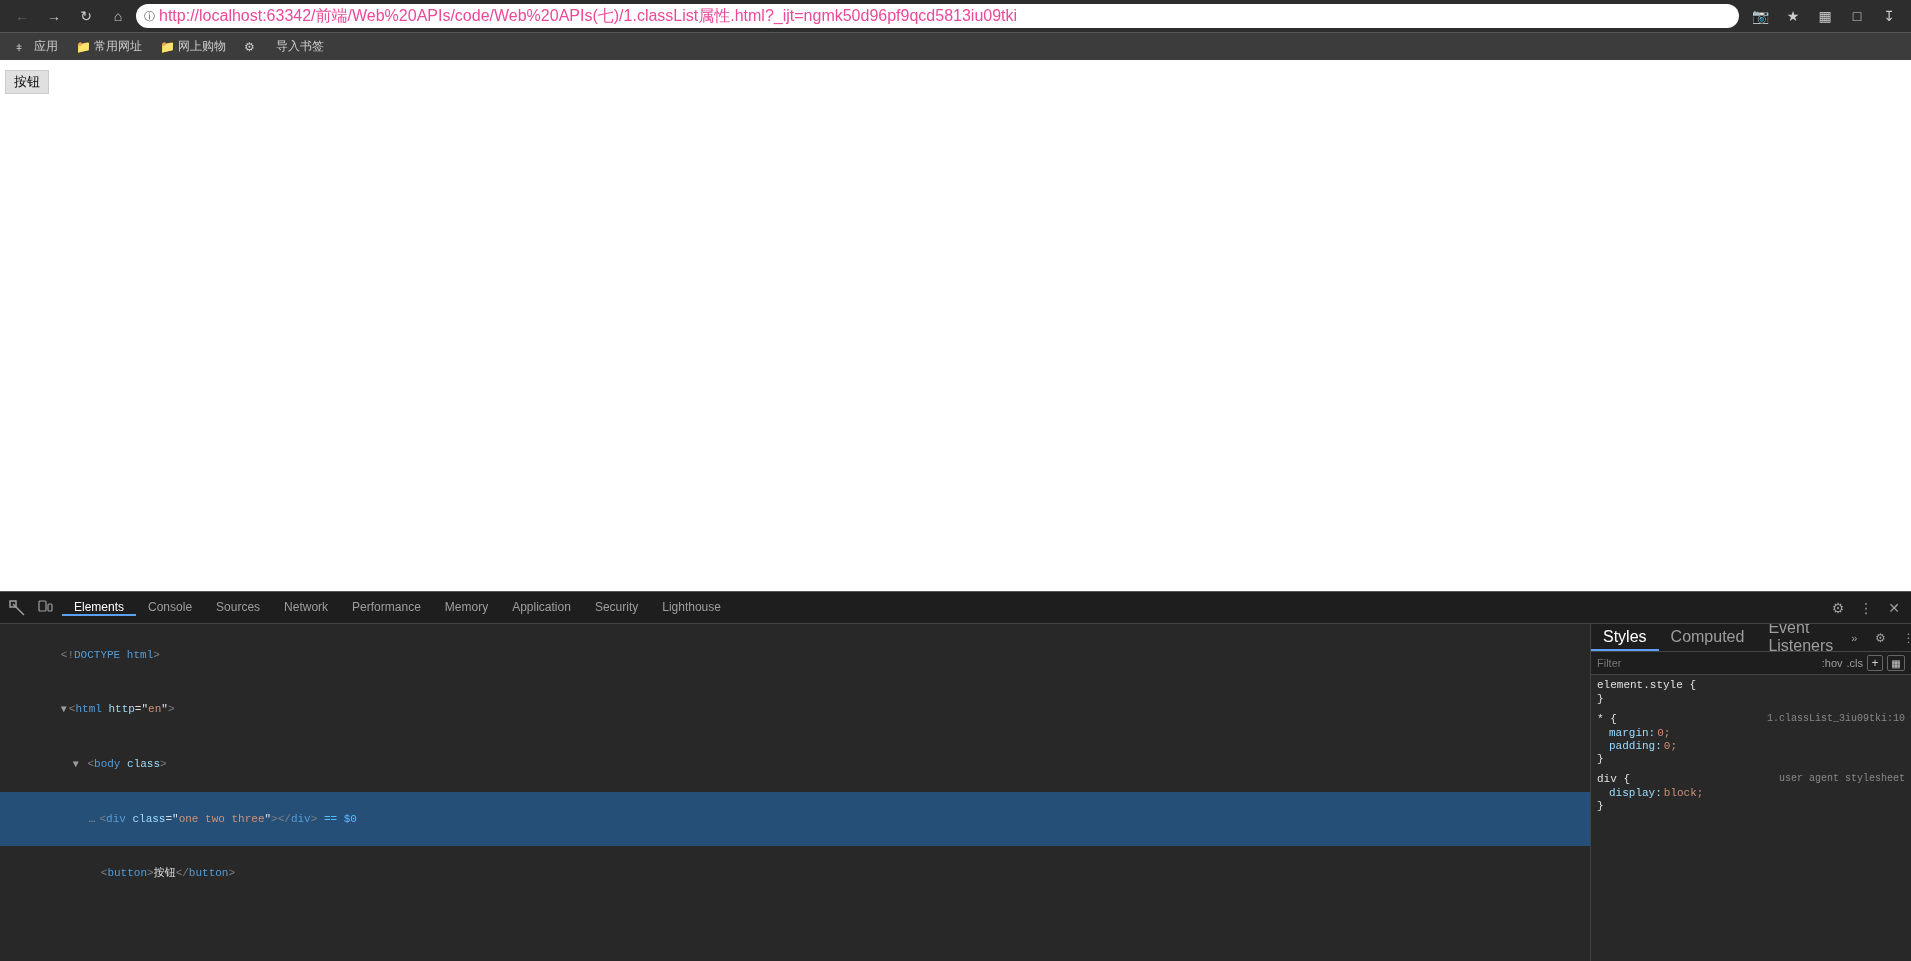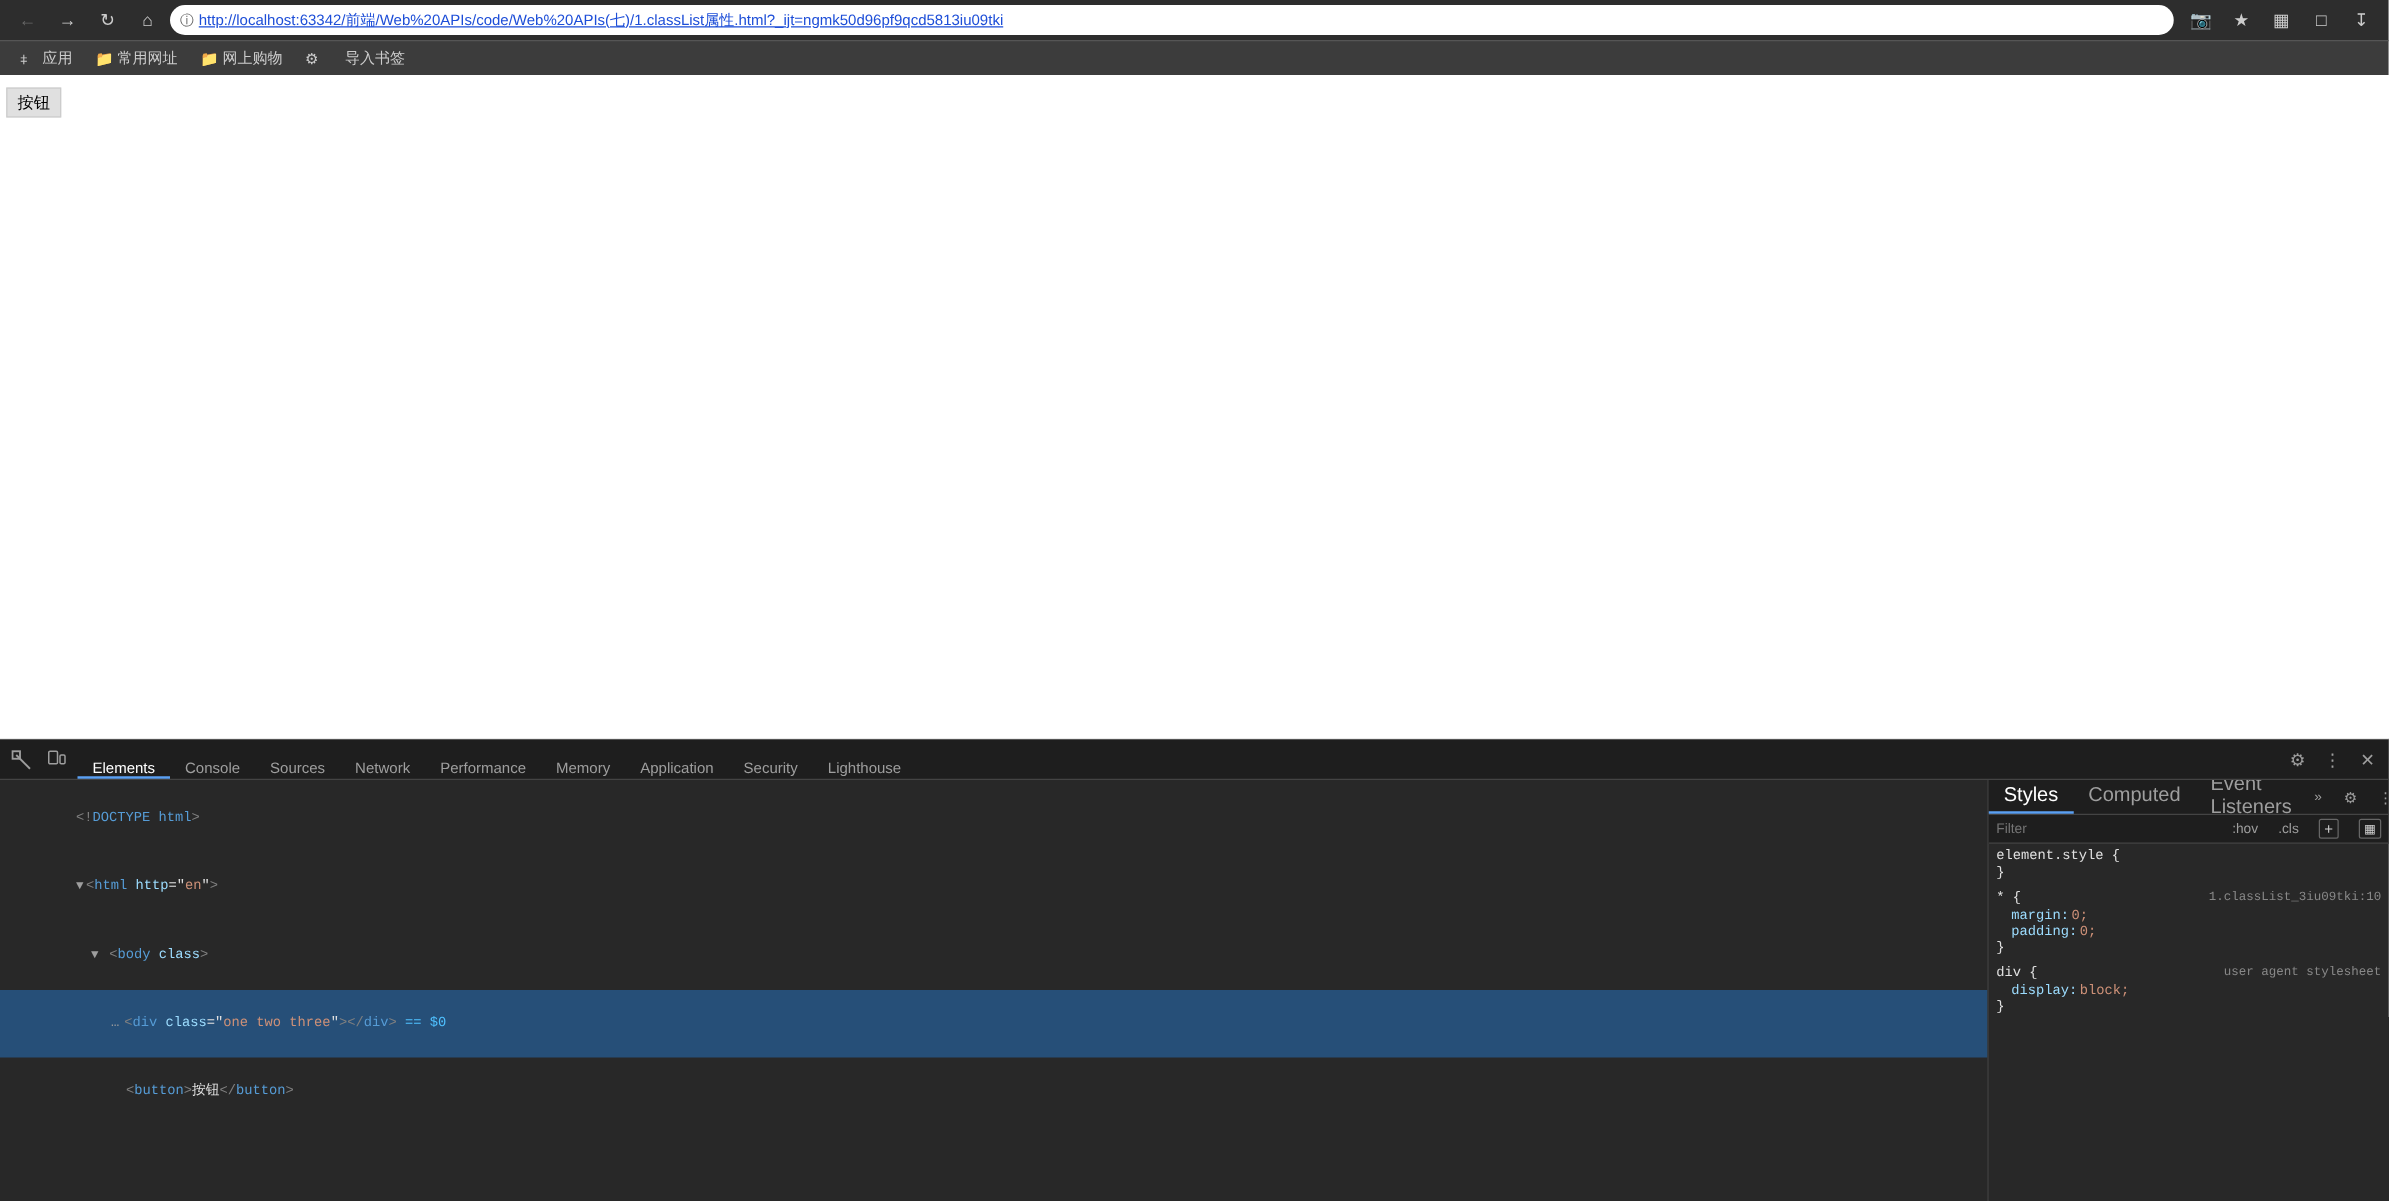--- a/index.html
+++ b/index.html
@@ -42,23 +42,22 @@
       gap: 4px;
     }
 
     .address-bar .lock-icon {
       color: #555;
       font-size: 11px;
     }
 
     .address-text {
       flex: 1;
-      font-size: 12px;
-      color: #1d4ed8;
-      text-decoration: underline;
+      font-size: 16px;
+      color: #ec4899;
     }
 
     .toolbar-right {
       display: flex;
       align-items: center;
       gap: 4px;
       margin-left: 4px;
     }
 
     .toolbar-btn {
@@ -154,21 +153,21 @@
       cursor: pointer;
       display: flex;
       align-items: center;
       justify-content: center;
       border-radius: 3px;
       font-size: 14px;
     }
 
     .devtools-tabs {
       display: flex;
-      align-items: flex-end;
+      align-items: center;
       flex: 1;
       height: 100%;
     }
 
     .dt-tab {
       padding: 0 12px;
       display: flex;
       align-items: center;
       font-size: 12px;
       color: #9e9e9e;
@@ -282,21 +281,21 @@
       background: none;
       border: none;
       color: #ccc;
       font-size: 11px;
       outline: none;
     }
 
     .filter-right {
       display: flex;
       align-items: center;
-      gap: 16px;
+      gap: 4px;
     }
 
     .filter-link {
       color: #9e9e9e;
       font-size: 11px;
       cursor: pointer;
       text-decoration: none;
     }
 
     .new-rule-btn {

